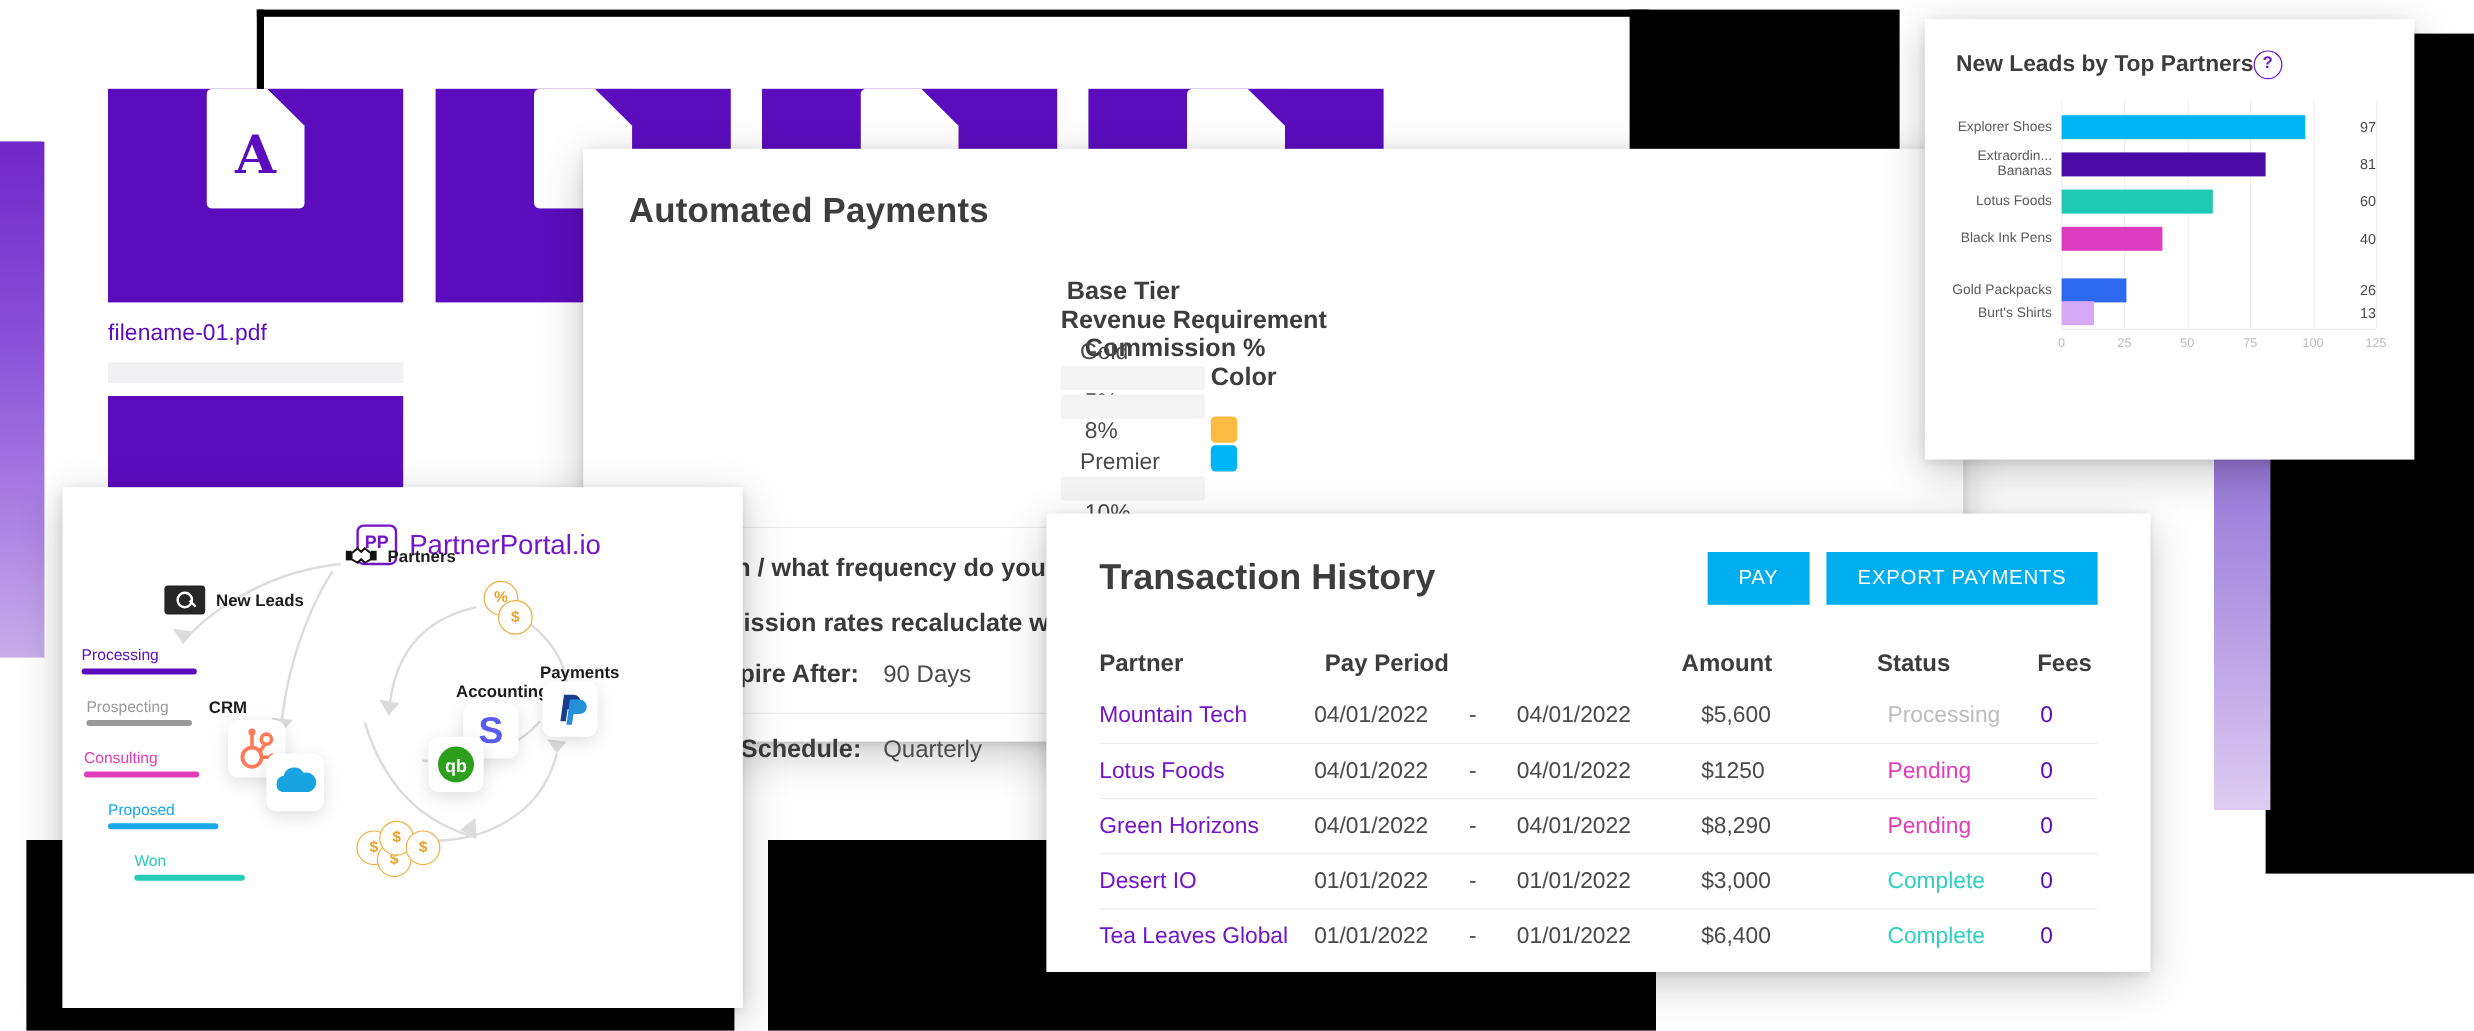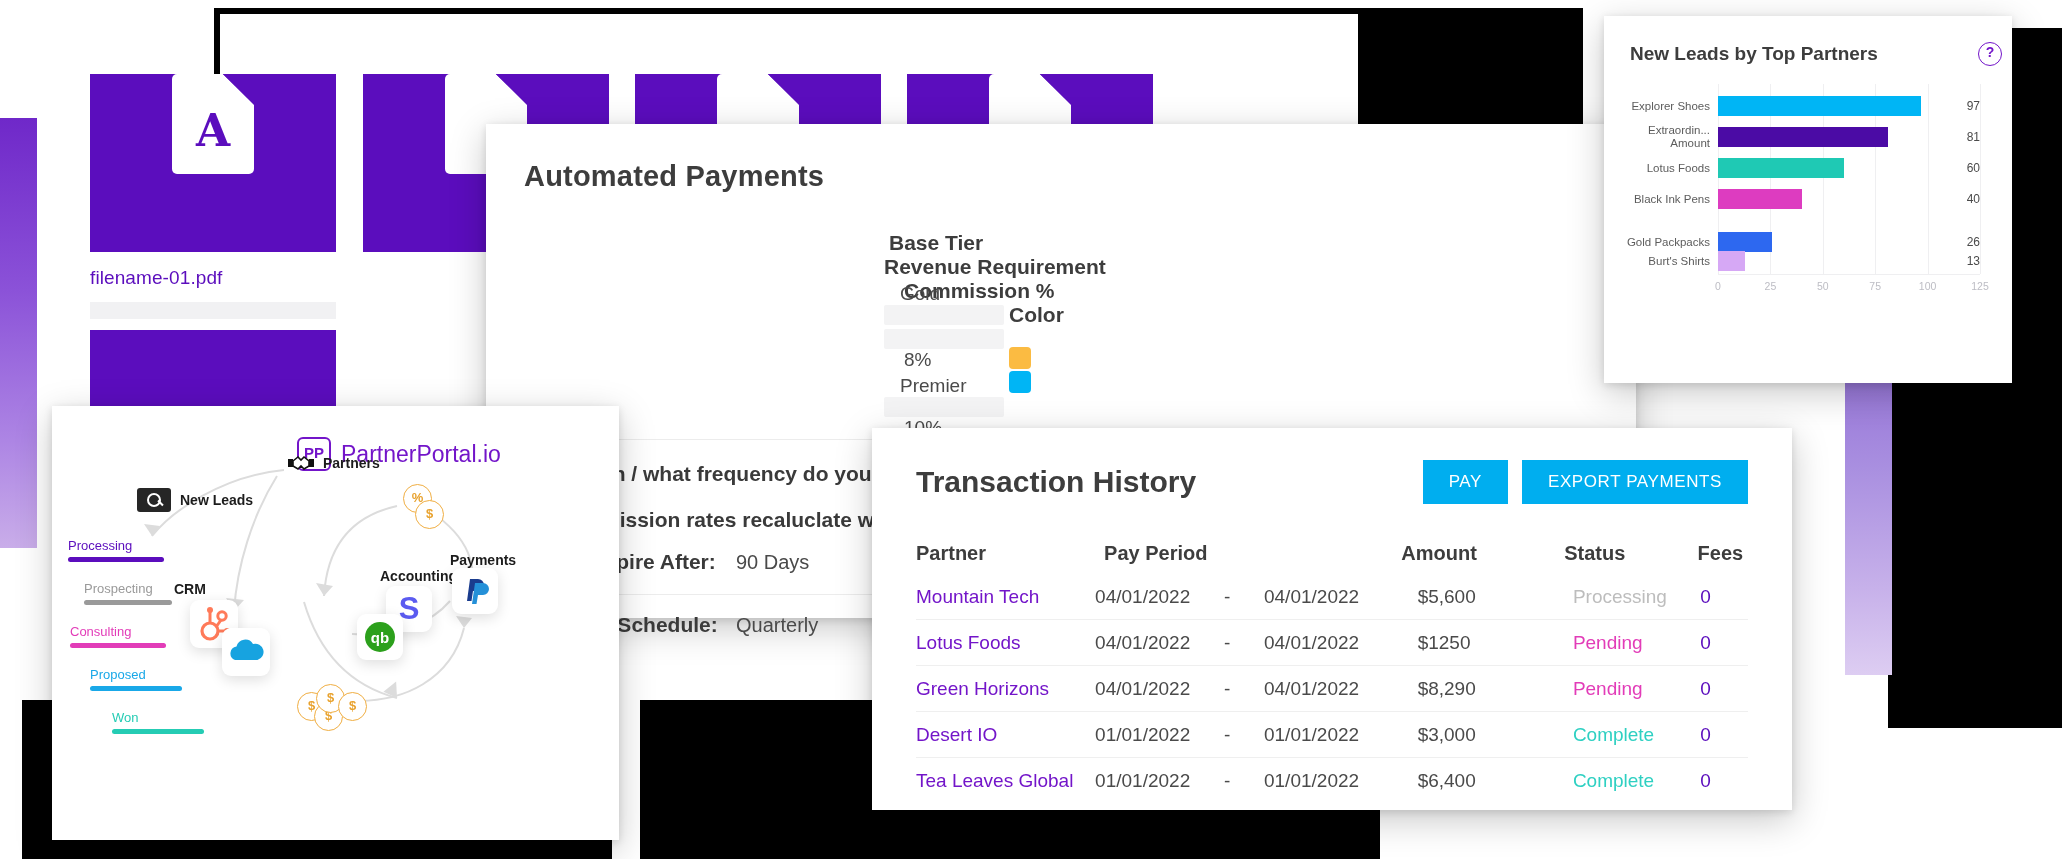--- a/index.html
+++ b/index.html
@@ -64,21 +64,21 @@
   .skel-input{width:120px;height:20px;background:#f3f3f4;border-radius:2px;}
   .swatch{width:22px;height:22px;border-radius:4px;}
   .ap-divider{height:1px;background:#ececec;margin:18px 38px 0 38px;}
   .ap-qline{padding:22px 0 0 38px;font-size:21px;color:#3a3a3a;font-weight:bold;}
   .ap-field{display:flex;align-items:center;padding:18px 0 0 38px;}
   .ap-field .lbl{font-size:21px;color:#3a3a3a;font-weight:bold;width:212px;}
   .ap-field .val{font-size:20px;color:#4a4a4a;}
 
   
   #leads-card{left:1604px;top:16px;width:408px;height:367px;}
-  .lc-head{display:flex;align-items:center;justify-content:space-between;padding:26px 10px 0 26px;}
+  .lc-head{display:flex;align-items:center;padding:26px 22px 0 26px;}
   .lc-title{font-size:19px;color:#3d3d3d;font-weight:bold;}
   .help-icon{
     width:22px;height:22px;border:1.8px solid #7315c9;border-radius:50%;
     color:#7315c9;font-size:14px;line-height:19px;text-align:center;font-weight:bold;
   }
   .chart{position:relative;margin:18px 18px 0 16px;height:212px;}
   .plot{position:absolute;left:98px;right:14px;top:0;bottom:22px;}
   .gridline{position:absolute;top:0;bottom:0;width:1px;background:#efeff1;}
   .brow{position:absolute;left:0;right:0;display:flex;align-items:center;justify-content:space-between;}
   .blabel{
@@ -277,21 +277,21 @@
         <div class="gridline" style="left:60%"></div>
         <div class="gridline" style="left:80%"></div>
         <div class="gridline" style="left:100%"></div>
 
         <div class="brow" style="top:12px;">
           <div class="blabel">Explorer Shoes</div>
           <div class="bar" style="width:77.6%;background:#00B5F5"></div>
           <div class="bval">97</div>
         </div>
         <div class="brow" style="top:43px;">
-          <div class="blabel">Extraordin... Amount</div>
+          <div class="blabel">Extraordin... Bananas</div>
           <div class="bar" style="width:64.8%;background:#4B0BA5"></div>
           <div class="bval">81</div>
         </div>
         <div class="brow" style="top:74px;">
           <div class="blabel">Lotus Foods</div>
           <div class="bar" style="width:48%;background:#1FC9B4"></div>
           <div class="bval">60</div>
         </div>
         <div class="brow" style="top:105px;">
           <div class="blabel">Black Ink Pens</div>
@@ -383,21 +383,21 @@
         <span style="position:absolute;left:20px;top:14px;width:7px;height:2px;background:#fff;transform:rotate(45deg);"></span>
       </span>
       <span class="dg-label" style="position:static;">New Leads</span>
     </div>
 
     <div class="bars-block" style="left:16px;top:132px;">
       <div class="bb">
         <div class="t" style="color:#5B0DBD;">Processing</div>
         <div class="b" style="width:96px;background:#5B0DBD;"></div>
       </div>
-      <div class="bb" style="margin-left:16px;">
+      <div class="bb" style="margin-left:4px;">
         <div class="t" style="color:#9a9a9a;">Prospecting</div>
         <div class="b" style="width:88px;background:#9a9a9a;"></div>
       </div>
       <div class="bb" style="margin-left:2px;">
         <div class="t" style="color:#E23CB8;">Consulting</div>
         <div class="b" style="width:96px;background:#E23CB8;"></div>
       </div>
       <div class="bb" style="margin-left:22px;">
         <div class="t" style="color:#19A8E8;">Proposed</div>
         <div class="b" style="width:92px;background:#19A8E8;"></div>

